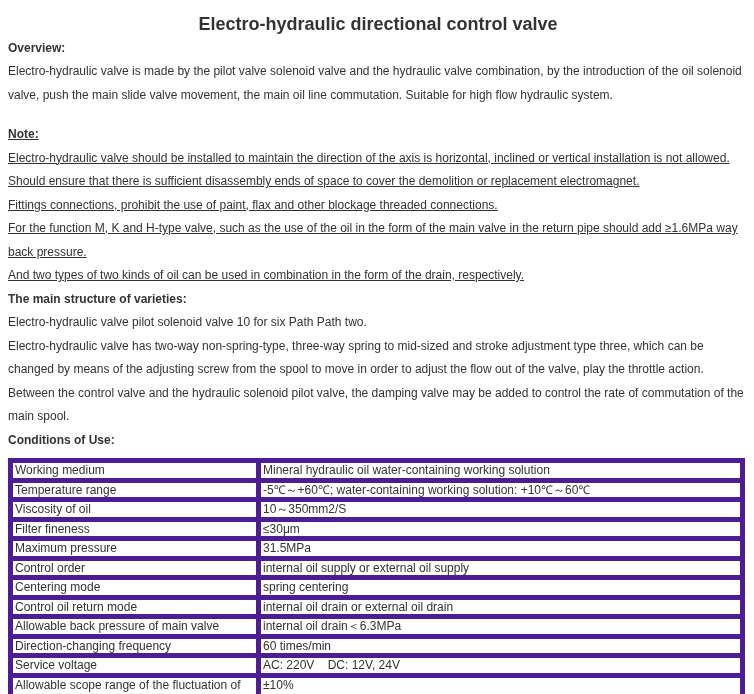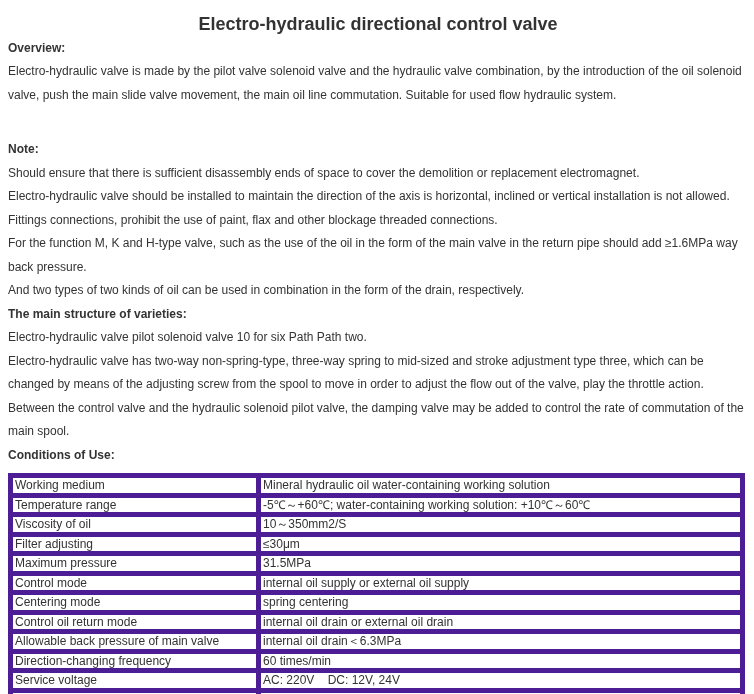--- a/index.html
+++ b/index.html
@@ -31,21 +31,22 @@
     line-height: 23.5px;
     margin: 0;
   }
   .para {
     font-size: 12px;
     font-weight: normal;
     line-height: 23.5px;
     margin: 0;
   }
   .gap-before {
-    margin-top: 31px;
+    margin-top: 16px;
+    text-decoration: underline;
   }
   .spec-table {
     border-collapse: collapse;
     width: 737px;
     margin-top: 6px;
     table-layout: fixed;
   }
   .spec-table td {
     border: 5px solid #4c1d95;
     font-size: 12px;
@@ -61,27 +62,27 @@
 </style>
 </head>
 <body>
 
 <div class="content">
 
   <h1 class="doc-title">Electro-hydraulic directional control valve</h1>
 
   <div>
     <h2 class="sec-heading">Overview:</h2>
-    <p class="para">Electro-hydraulic valve is made by the pilot valve solenoid valve and the hydraulic valve combination, by the introduction of the oil solenoid valve, push the main slide valve movement, the main oil line commutation. Suitable for used flow hydraulic system.</p>
+    <p class="para">Electro-hydraulic valve is made by the pilot valve solenoid valve and the hydraulic valve combination, by the introduction of the oil solenoid valve, push the main slide valve movement, the main oil line commutation. Suitable for high flow hydraulic system.</p>
   </div>
 
   <div class="gap-before">
     <h2 class="sec-heading">Note:</h2>
+    <p class="para">Electro-hydraulic valve should be installed to maintain the direction of the axis is horizontal, inclined or vertical installation is not allowed.</p>
     <p class="para">Should ensure that there is sufficient disassembly ends of space to cover the demolition or replacement electromagnet.</p>
-    <p class="para">Electro-hydraulic valve should be installed to maintain the direction of the axis is horizontal, inclined or vertical installation is not allowed.</p>
     <p class="para">Fittings connections, prohibit the use of paint, flax and other blockage threaded connections.</p>
     <p class="para">For the function M, K and H-type valve, such as the use of the oil in the form of the main valve in the return pipe should add ≥1.6MPa way back pressure.</p>
     <p class="para">And two types of two kinds of oil can be used in combination in the form of the drain, respectively.</p>
   </div>
 
   <div>
     <h2 class="sec-heading">The main structure of varieties:</h2>
     <p class="para">Electro-hydraulic valve pilot solenoid valve 10 for six Path Path two.</p>
     <p class="para">Electro-hydraulic valve has two-way non-spring-type, three-way spring to mid-sized and stroke adjustment type three, which can be changed by means of the adjusting screw from the spool to move in order to adjust the flow out of the valve, play the throttle action.</p>
     <p class="para">Between the control valve and the hydraulic solenoid pilot valve, the damping valve may be added to control the rate of commutation of the main spool.</p>
@@ -98,29 +99,29 @@
         </tr>
         <tr>
           <td class="label-col">Temperature range</td>
           <td>-5℃～+60℃; water-containing working solution: +10℃～60℃</td>
         </tr>
         <tr>
           <td class="label-col">Viscosity of oil</td>
           <td>10～350mm2/S</td>
         </tr>
         <tr>
-          <td class="label-col">Filter adjusting</td>
+          <td class="label-col">Filter fineness</td>
           <td>≤30μm</td>
         </tr>
         <tr>
           <td class="label-col">Maximum pressure</td>
           <td>31.5MPa</td>
         </tr>
         <tr>
-          <td class="label-col">Control mode</td>
+          <td class="label-col">Control order</td>
           <td>internal oil supply or external oil supply</td>
         </tr>
         <tr>
           <td class="label-col">Centering mode</td>
           <td>spring centering</td>
         </tr>
         <tr>
           <td class="label-col">Control oil return mode</td>
           <td>internal oil drain or external oil drain</td>
         </tr>

